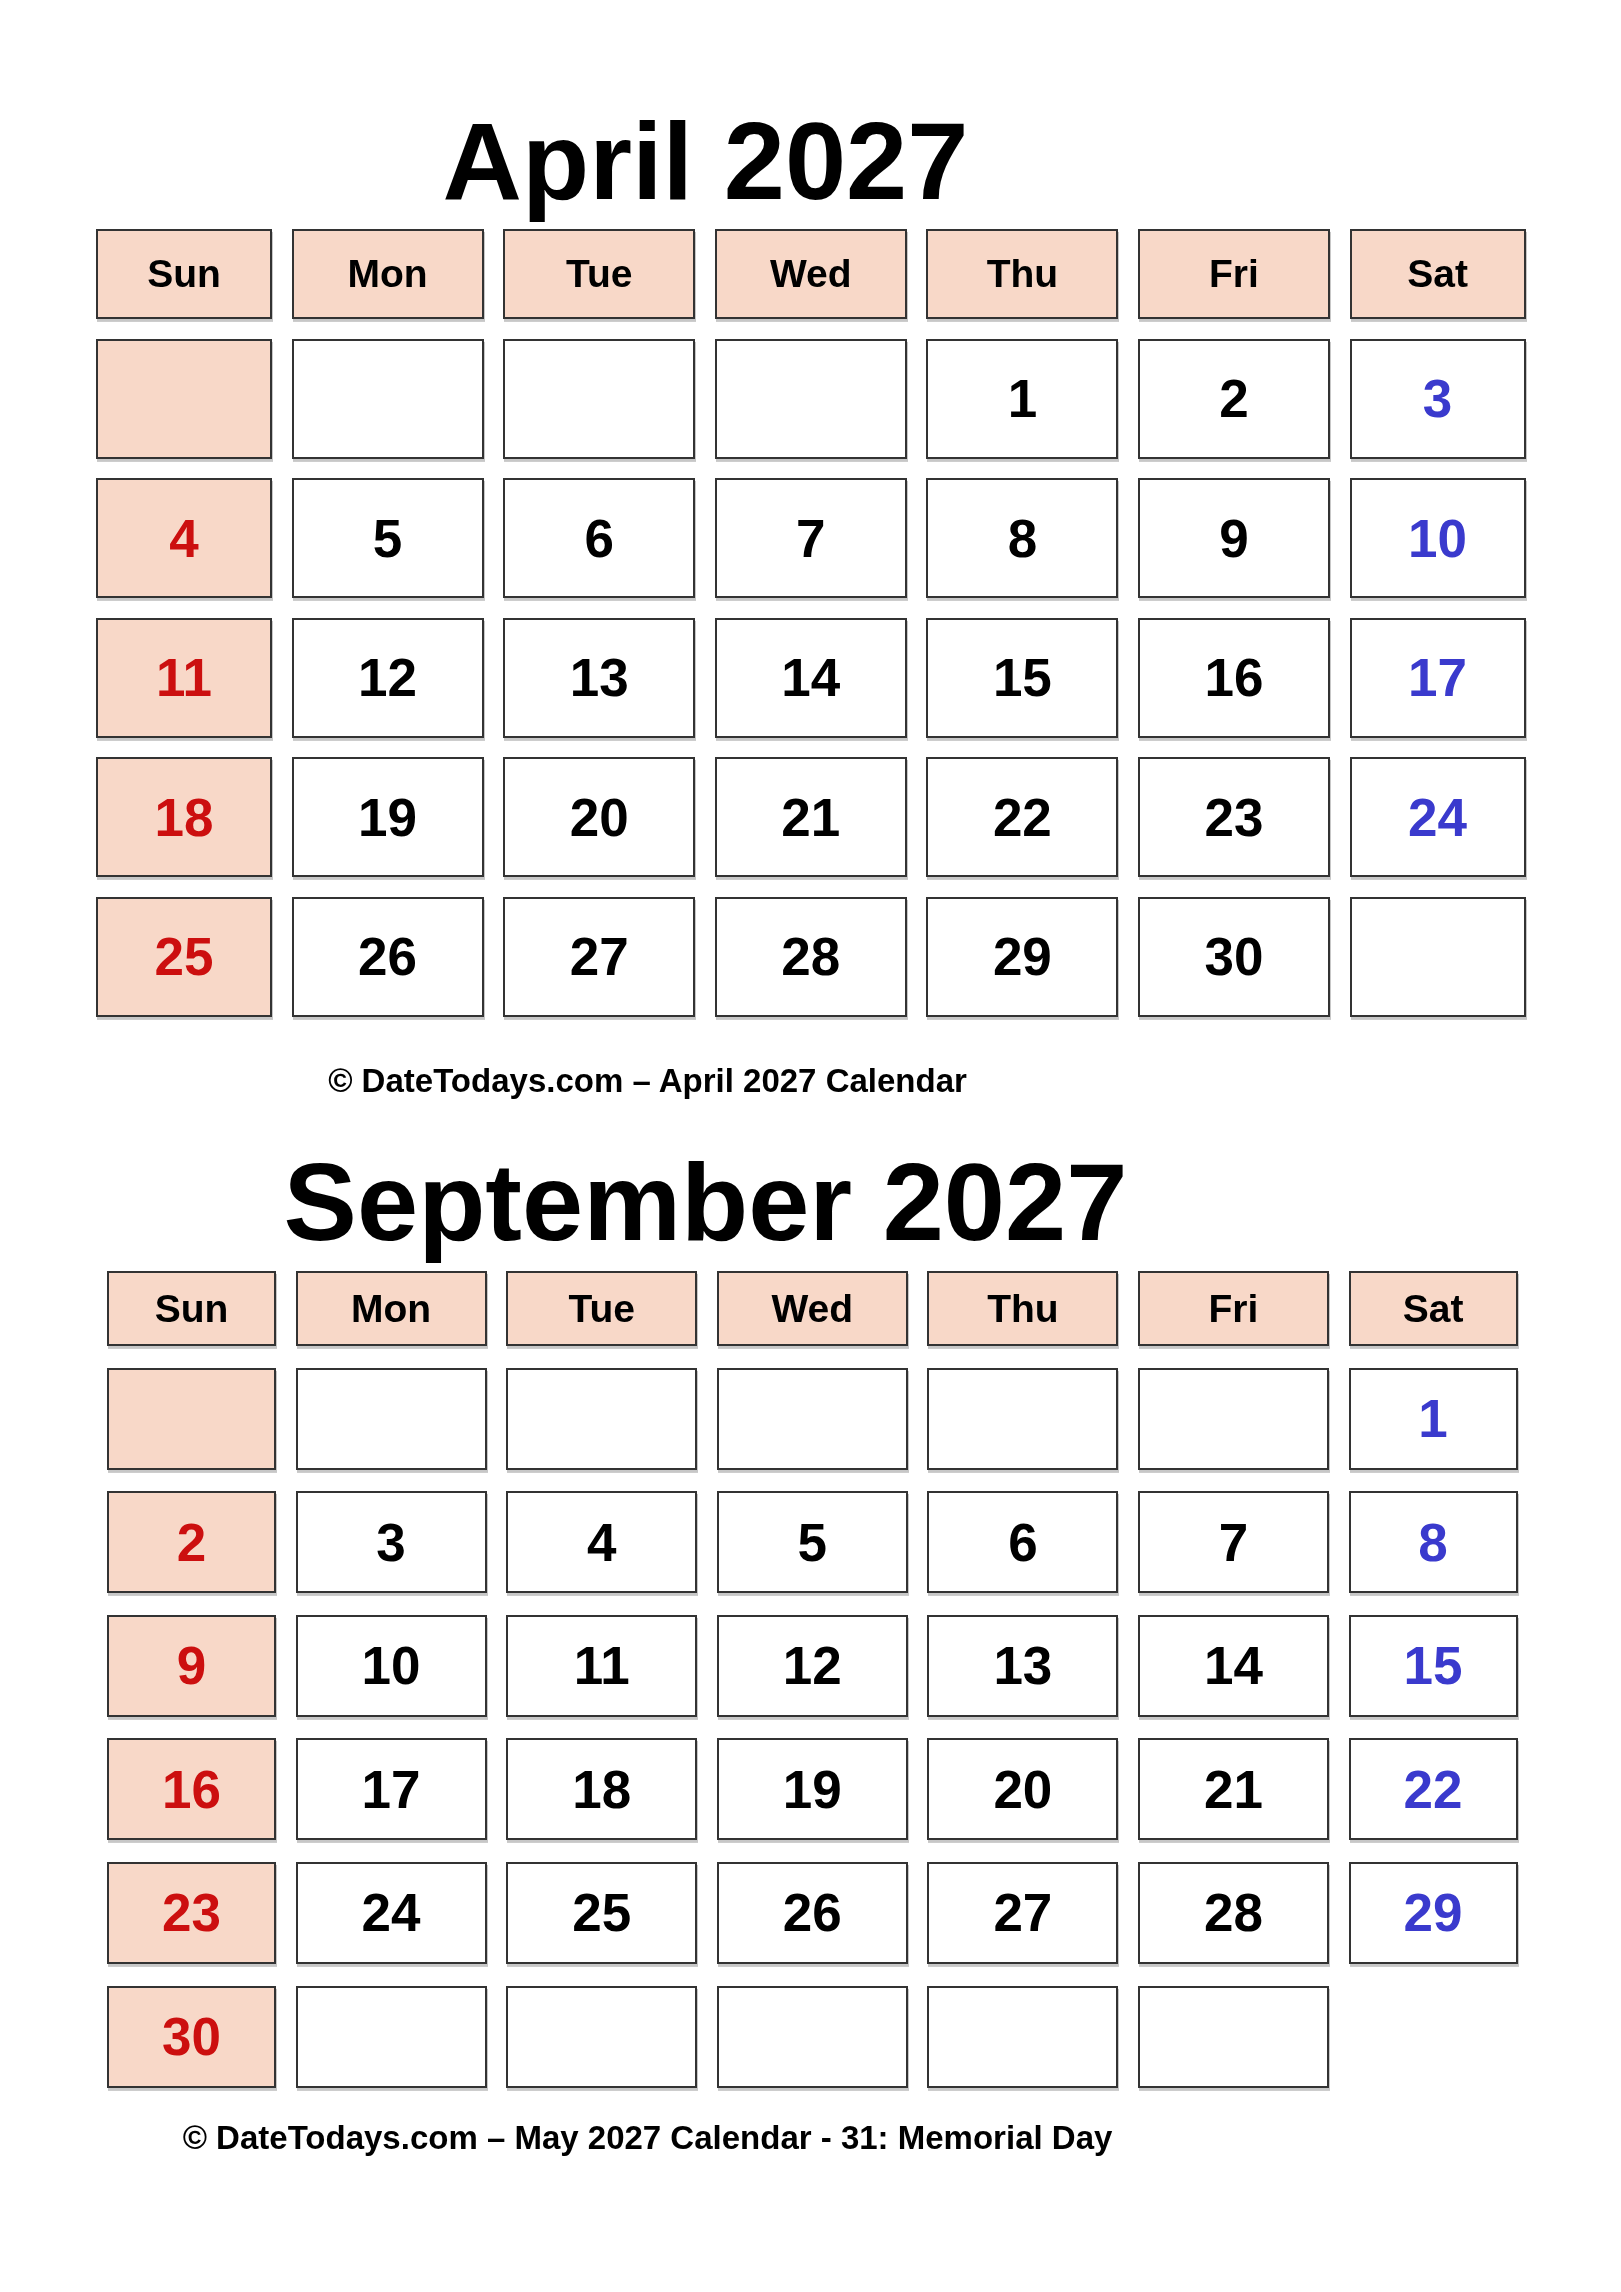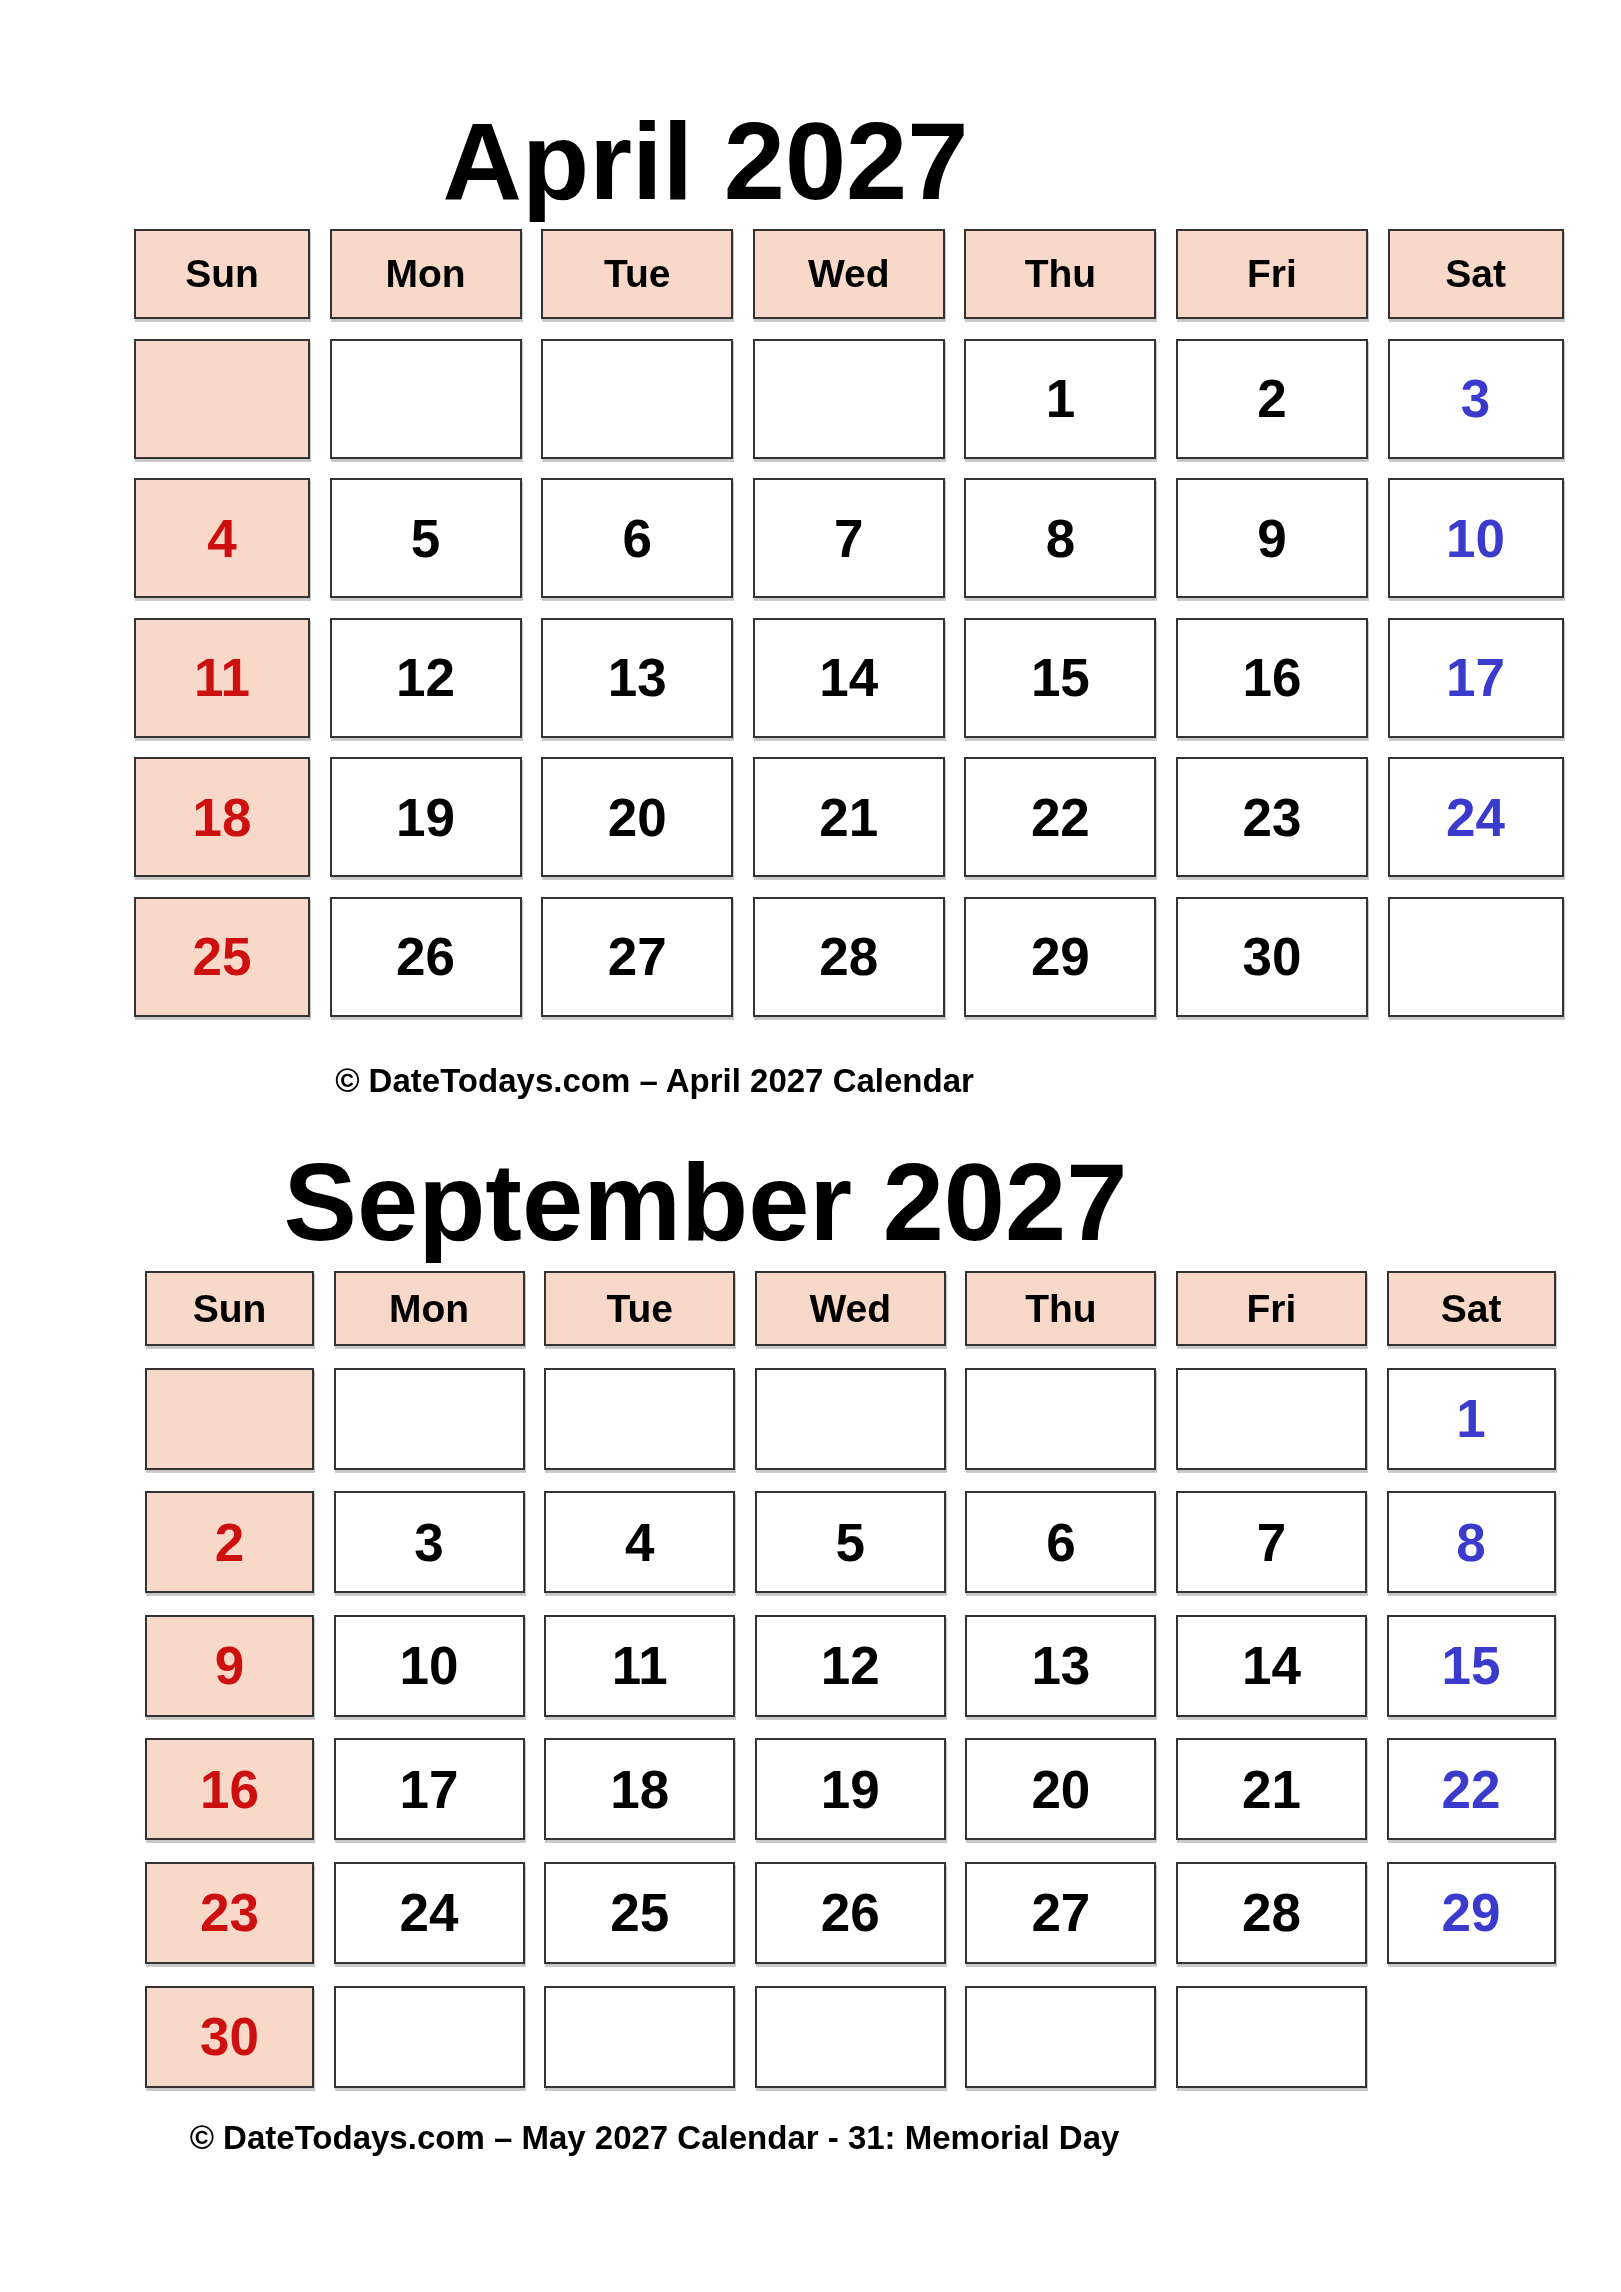--- a/index.html
+++ b/index.html
@@ -21,21 +21,21 @@
     position: absolute; left: 0; width: 1411px;
     text-align: center;
     font-size: 110px;
     line-height: 1.15;
     color: #000;
     white-space: nowrap;
   }
   #april-title { top: 98px; }
   #may-title   { top: 1139px; }
 
-  .cal { position: absolute; display: grid; margin-left: 38px; }
+  .cal { position: absolute; display: grid; }
   #april-cal {
     left: 96px; top: 229px;
     grid-template-columns: 176px 192px 192px 192px 192px 192px 176px;
     grid-template-rows: 90px;
     grid-auto-rows: 120px;
     gap: 19.6px;
   }
   #may-cal {
     left: 107px; top: 1271px;
     grid-template-columns: 169px 191px 191px 191px 191px 191px 169px;
@@ -51,21 +51,21 @@
     box-shadow: 1px 2.9px 0 rgba(0,0,0,0.22);
     display: flex; align-items: center; justify-content: center;
   }
   .cell.pink { background: var(--pink); }
   .hdr-label { font-size: 39px; color: #000; }
   .day-num   { font-size: 53px; color: #000; }
   .day-num.red  { color: var(--red); }
   .day-num.blue { color: var(--blue); }
 
   .cal-footer {
-    position: absolute; left: 7px; width: 1295px;
+    position: absolute; left: 0; width: 1295px;
     text-align: center;
     font-size: 33px;
     color: #000;
     white-space: nowrap;
   }
   #april-footer { top: 1062px; }
   #may-footer   { top: 2119px; }
 </style>
 </head>
 <body>

